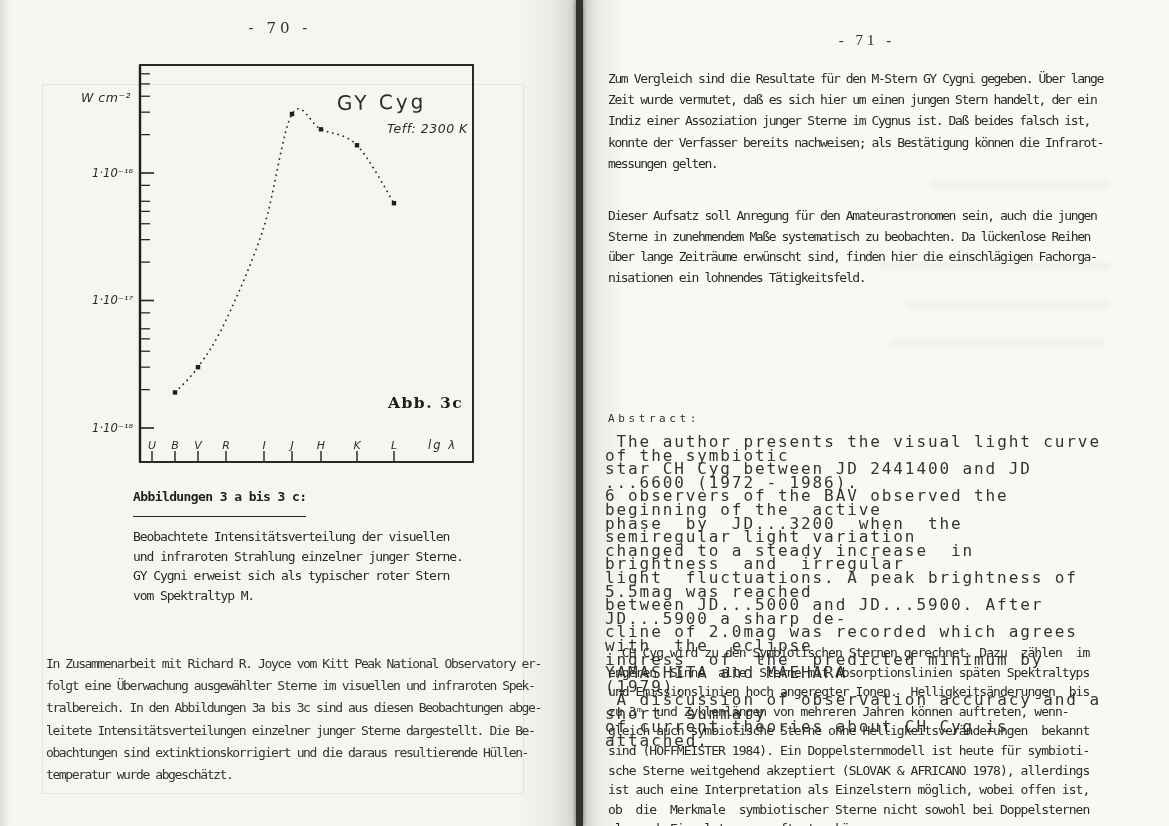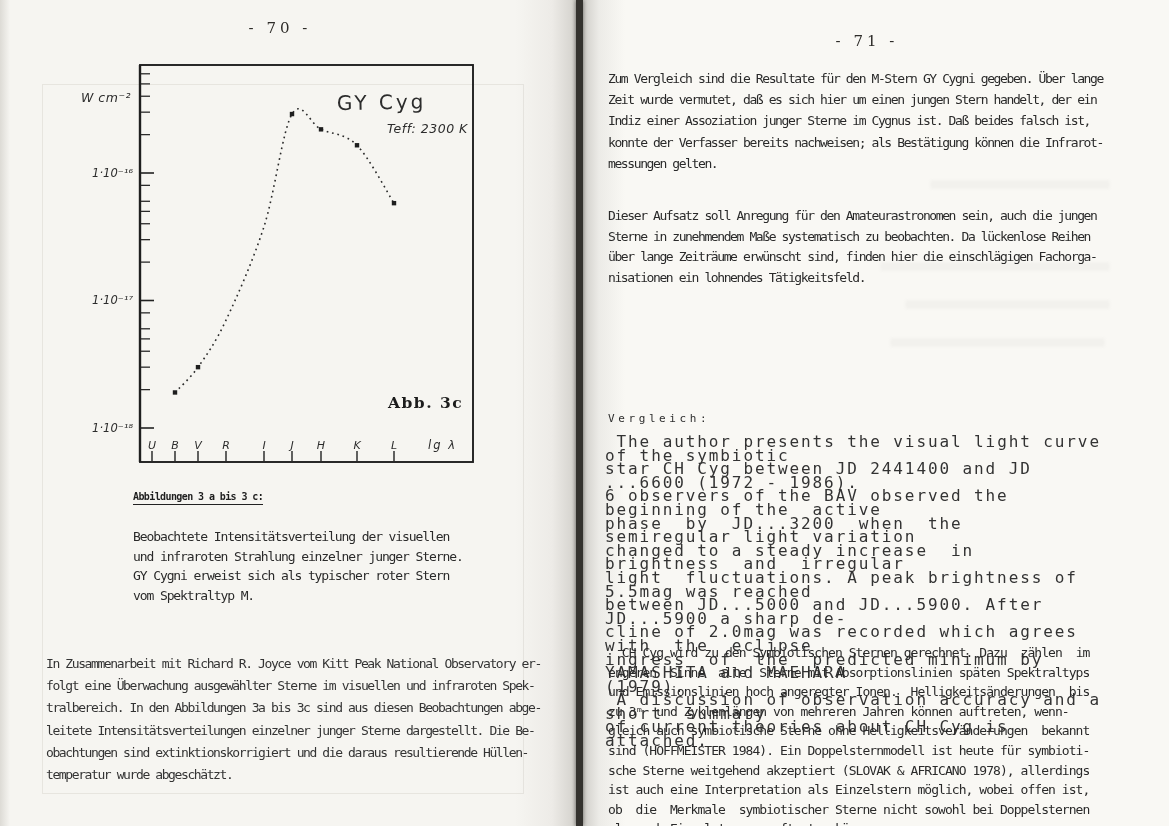--- a/index.html
+++ b/index.html
@@ -33,26 +33,26 @@
   
   .mono{
     font-family:"DejaVu Sans Mono","DejaVu Sans",monospace;
     white-space:pre-wrap; color:#2a2a2a;
   }
   .pgnum{
     position:absolute; font-family:"DejaVu Serif",serif;
     font-size:15px; letter-spacing:4px; color:#2e2c29; text-align:center; width:90px;
   }
   .pg70{ left:235px; top:19px; }
-  .pg71{ left:822px; top:32px; }
+  .pg71{ left:822px; top:32px;font-family:Liberation Serif, serif; }
 
   .lp-caption-head{
     position:absolute; left:133px; top:489px;
-    font-size:10px; font-weight:bold; letter-spacing:-0.6px; line-height:15px;
-    border-bottom:1.6px solid #222; padding-bottom:0; color:#1f1f1f;
+    font-size:13px; font-weight:bold; letter-spacing:-0.6px; line-height:15px;
+    border-bottom:1.6px solid #222; padding-bottom:12px; color:#1f1f1f;
   }
   .lp-caption-body{
     position:absolute; left:133px; top:527px; width:345px;
     font-size:13px; letter-spacing:-1.1px; line-height:19.5px;
   }
   .lp-paragraph{
     position:absolute; left:46px; top:653px; width:515px;
     font-size:13px; letter-spacing:-1.4px; line-height:22.2px; color:#343434;
   }
   .rp-p1{ position:absolute; left:608px; top:68px;  width:515px;
@@ -181,21 +181,21 @@
 
   <div class="mono rp-p2">Dieser Aufsatz soll Anregung für den Amateurastronomen sein, auch die jungen
 Sterne in zunehmendem Maße systematisch zu beobachten. Da lückenlose Reihen
 über lange Zeiträume erwünscht sind, finden hier die einschlägigen Fachorga-
 nisationen ein lohnendes Tätigkeitsfeld.</div>
   <div class="mono rp-p1">Zum Vergleich sind die Resultate für den M-Stern GY Cygni gegeben. Über lange
 Zeit wurde vermutet, daß es sich hier um einen jungen Stern handelt, der ein
 Indiz einer Assoziation junger Sterne im Cygnus ist. Daß beides falsch ist,
 konnte der Verfasser bereits nachweisen; als Bestätigung können die Infrarot-
 messungen gelten.</div>
-  <div class="mono rp-abstract-label">Vergleich:</div>
+  <div class="mono rp-abstract-label">Abstract:</div>
   <div class="mono rp-abstract"> The author presents the visual light curve of the symbiotic
 star CH Cyg between JD 2441400 and JD ...6600 (1972 - 1986).
 6 observers of the BAV observed the beginning of the  active
 phase  by  JD...3200  when  the  semiregular light variation
 changed to a steady increase  in  brightness  and  irregular
 light  fluctuations. A peak brightness of 5.5mag was reached
 between JD...5000 and JD...5900. After JD...5900 a sharp de-
 cline of 2.0mag was recorded which agrees with  the  eclipse
 ingress  of  the  predicted minimum by YAMASHITA and MAEHARA
 (1979).

